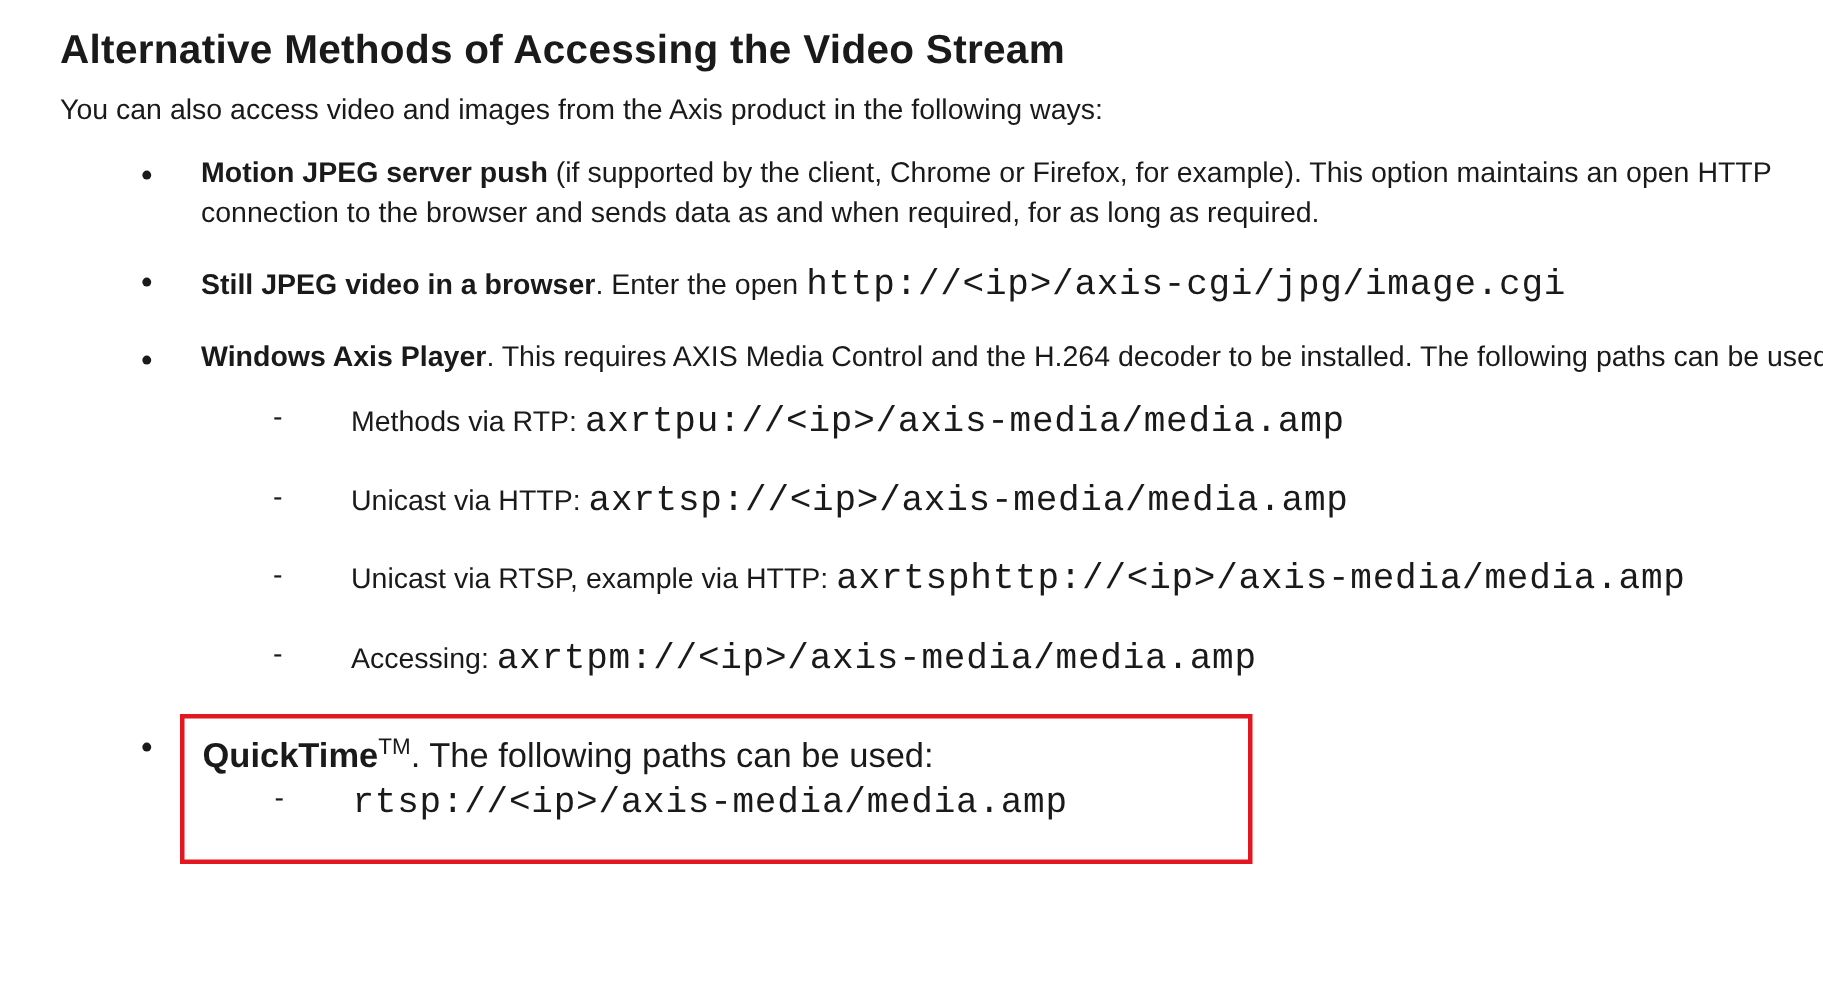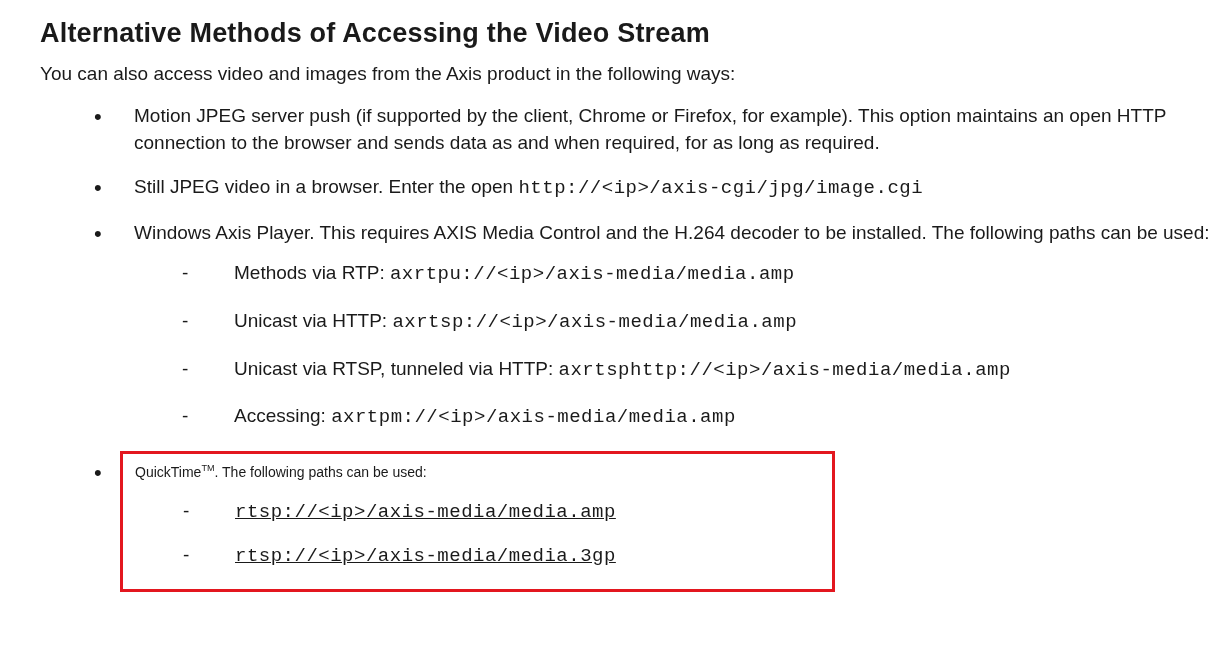--- a/index.html
+++ b/index.html
@@ -39,25 +39,25 @@
   }
   ul.top-list > li::before {
     content: "•";
     position: absolute;
     left: 0;
     top: 0;
     font-size: 22px;
     line-height: 1.3;
   }
   .bold {
-    font-weight: 400;
+    font-weight: 700;
   }
   code, .mono {
     font-family: "Courier New", Courier, monospace;
-    font-size: 19px;
+    font-size: 24px;
     letter-spacing: 0.5px;
   }
   ul.sub-list {
     list-style: none;
     padding: 0;
     margin: 14px 0 0 48px;
   }
   ul.sub-list > li {
     position: relative;
     padding: 0 0 0 52px;
@@ -71,22 +71,21 @@
     left: 0;
     top: 0;
   }
   .highlight-box {
     border: 3px solid #e3171f;
     padding: 8px 12px 4px 12px;
     margin-left: -14px;
     margin-right: 420px;
   }
   .highlight-box ul.sub-list {
-    margin-top: 16px;
-    text-decoration: underline;
+    margin-top: 1px;
   }
   .highlight-box ul.sub-list > li {
     margin-bottom: 16px;
   }
   sup.tm {
     font-size: 0.65em;
     vertical-align: super;
     font-weight: 400;
   }
   .qt-wrapper {
@@ -123,37 +122,34 @@
   <li>
     <span class="bold">Windows Axis Player</span><span>. This requires AXIS Media Control and the H.264 decoder to be installed. The following paths can be used:</span>
     <ul class="sub-list">
       <li>
         <span>Methods via RTP: </span><span class="mono">axrtpu://&lt;ip&gt;/axis-media/media.amp</span>
       </li>
       <li>
         <span>Unicast via HTTP: </span><span class="mono">axrtsp://&lt;ip&gt;/axis-media/media.amp</span>
       </li>
       <li>
-        <span>Unicast via RTSP, tunneled via HTTP: </span><span class="mono">axrtsphttp://&lt;ip&gt;/axis-media/media.amp</span>
+        <span>Unicast via RTSP, example via HTTP: </span><span class="mono">axrtsphttp://&lt;ip&gt;/axis-media/media.amp</span>
       </li>
       <li>
         <span>Accessing: </span><span class="mono">axrtpm://&lt;ip&gt;/axis-media/media.amp</span>
       </li>
     </ul>
   </li>
 
 </ul>
 
 <div class="qt-wrapper">
   <div class="highlight-box">
-    <div style="font-size:14px; line-height:1.4;">
+    <div style="font-size:23px; line-height:1.4;">
       <span class="bold">QuickTime</span><sup class="tm">TM</sup><span>. The following paths can be used:</span>
     </div>
     <ul class="sub-list">
       <li>
         <span class="mono">rtsp://&lt;ip&gt;/axis-media/media.amp</span>
       </li>
-      <li>
-        <span class="mono">rtsp://&lt;ip&gt;/axis-media/media.3gp</span>
-      </li>
     </ul>
   </div>
 </div>
 
 </body></html>

